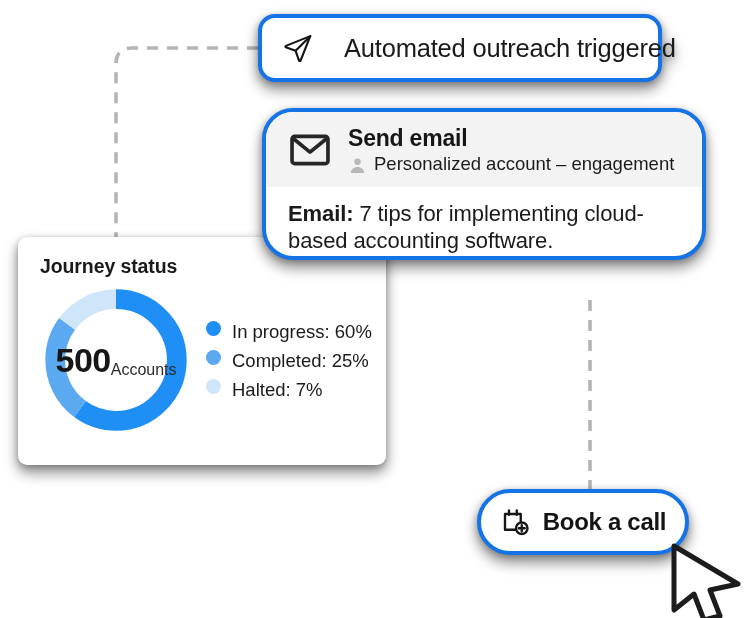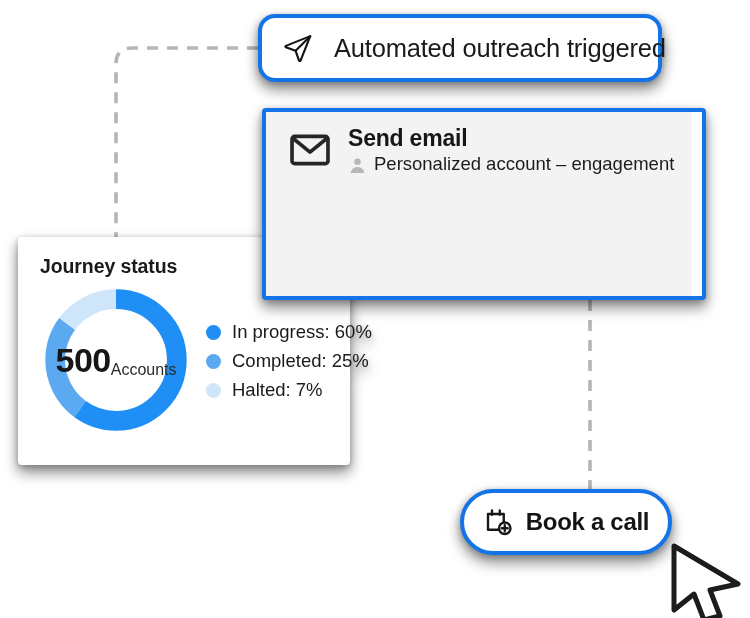--- a/index.html
+++ b/index.html
@@ -41,41 +41,41 @@
     left: 258px;
     top: 14px;
     width: 404px;
     height: 68px;
     box-sizing: border-box;
     background: #ffffff;
     border: 4px solid #1473E6;
     border-radius: 17px;
     display: flex;
     align-items: center;
-    gap: 20px;
+    gap: 30px;
     padding: 0 20px 0 20px;
   }
   #outreach-pill .label {
     font-size: 25.5px;
     color: #1a1a1a;
     letter-spacing: -0.2px;
     white-space: nowrap;
   }
   .send-icon { flex: 0 0 auto; display:block; }
 
   
   #journey-card {
     position: absolute;
     left: 18px;
     top: 237px;
-    width: 332px;
+    width: 368px;
     height: 228px;
     box-sizing: border-box;
     background: #ffffff;
-    border-radius: 4px;
+    border-radius: 9px;
     padding: 18px 36px 0 22px;
   }
   #journey-card .card-title {
     font-size: 19.5px;
     font-weight: bold;
     color: #1a1a1a;
     letter-spacing: -0.1px;
     margin: 0 0 4px 0;
   }
   .journey-body {
@@ -111,47 +111,47 @@
     margin-top: 20px;
   }
   .legend {
     display: flex;
     flex-direction: column;
     gap: 7px;
     padding-top: 2px;
   }
   .legend-row {
     display: flex;
-    align-items: center;
+    align-items: flex-start;
     gap: 11px;
     font-size: 18.5px;
     color: #1a1a1a;
     white-space: nowrap;
   }
   .legend-dot {
     width: 15px;
     height: 15px;
     border-radius: 50%;
     flex: 0 0 auto;
   }
 
   
   #email-card {
     position: absolute;
     left: 262px;
     top: 108px;
     width: 444px;
-    height: 192px;
+    height: 152px;
     box-sizing: border-box;
     background: #ffffff;
     border: 4px solid #1473E6;
-    border-radius: 4px;
+    border-radius: 31px;
     overflow: hidden;
     display: flex;
-    flex-direction: row;
+    flex-direction: column;
   }
   .email-head {
     background: #F3F3F3;
     padding: 14px 18px 12px 22px;
     display: flex;
     align-items: flex-start;
     gap: 16px;
     flex: 0 0 auto;
   }
   .email-head-text { display: flex; flex-direction: column; gap: 3px; }
@@ -175,21 +175,21 @@
     font-size: 22px;
     line-height: 1.22;
     color: #1a1a1a;
     letter-spacing: -0.1px;
   }
   .email-body b { font-weight: bold; }
 
   
   #book-call {
     position: absolute;
-    left: 460px;
+    left: 477px;
     top: 489px;
     width: 212px;
     height: 66px;
     box-sizing: border-box;
     background: #ffffff;
     border: 4px solid #1473E6;
     border-radius: 34px;
     display: flex;
     align-items: center;
     justify-content: center;
@@ -284,20 +284,24 @@
         <div class="email-sub">
           <svg width="19" height="19" viewBox="0 0 24 24">
             <circle cx="12" cy="7.4" r="4.1" fill="#B8B8B8"></circle>
             <path d="M3.6 21.5c0-4.6 3.8-7.6 8.4-7.6s8.4 3 8.4 7.6z" fill="#B8B8B8"></path>
           </svg>
           <span>Personalized account – engagement</span>
         </div>
       </div>
     </div>
 
+    <div class="email-body">
+      <b>Email:</b>
+      <span>7 tips for implementing cloud-based accounting software.</span>
+    </div>
   </div>
 
   <div id="book-call" class="shadow-soft">
     <svg width="30" height="30" viewBox="0 0 24 24">
       <path d="M4 5.6h12.6v12.6H4z" fill="none" stroke="#171717" stroke-width="1.9" stroke-linejoin="round"></path>
       <path d="M7.2 2.8v3.4M13.4 2.8v3.4" stroke="#171717" stroke-width="1.9" stroke-linecap="round"></path>
       <circle cx="17.4" cy="17" r="4.6" fill="#ffffff" stroke="#171717" stroke-width="1.9"></circle>
       <path d="M17.4 14.6v4.8M15 17h4.8" stroke="#171717" stroke-width="1.9" stroke-linecap="round"></path>
     </svg>
     <span class="label">Book a call</span>

